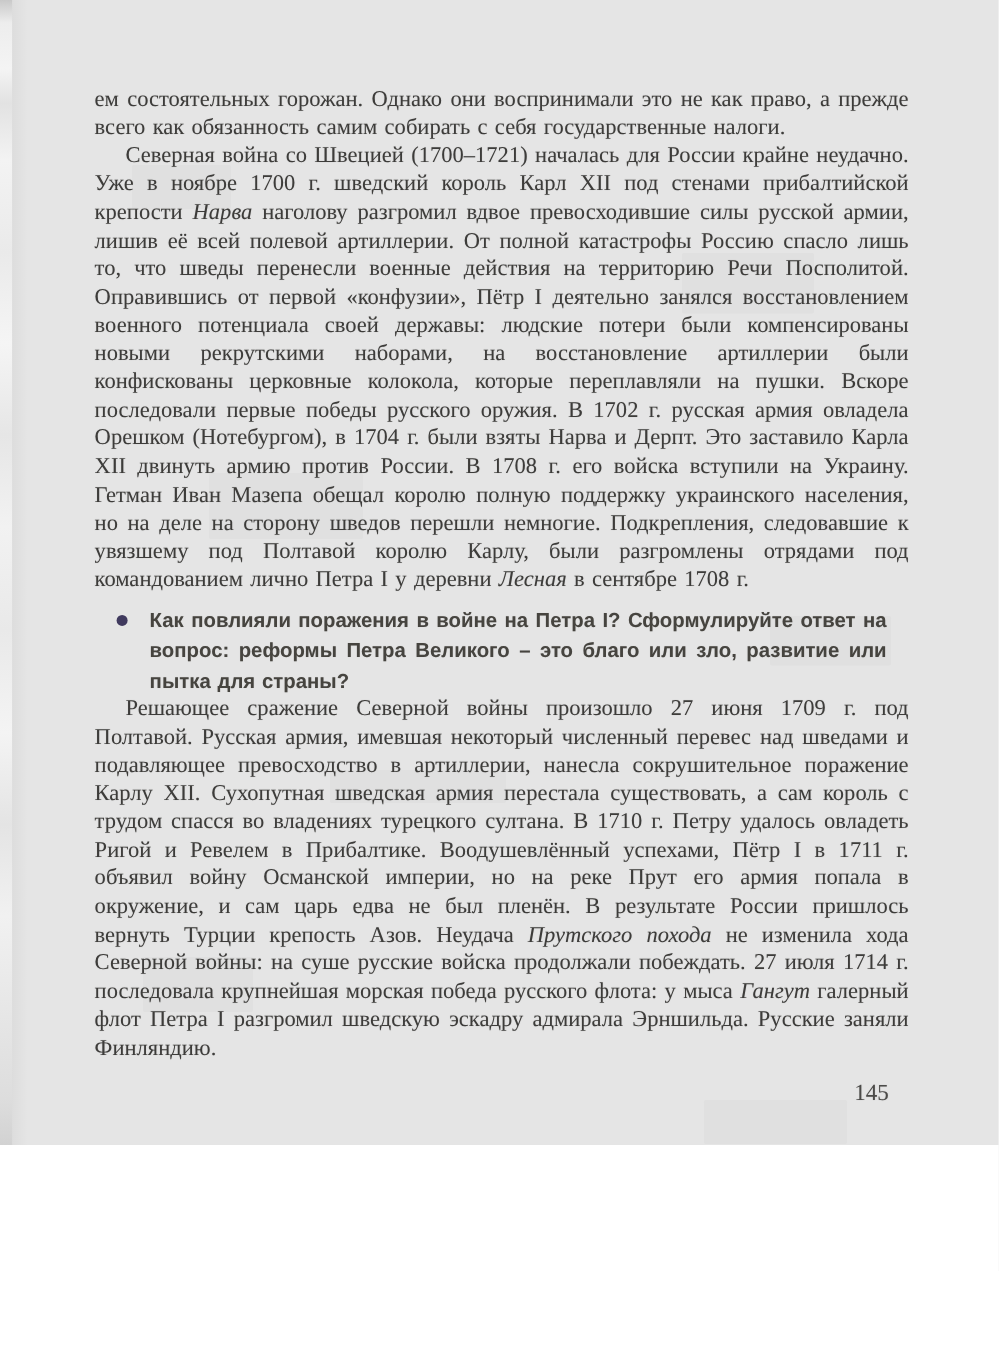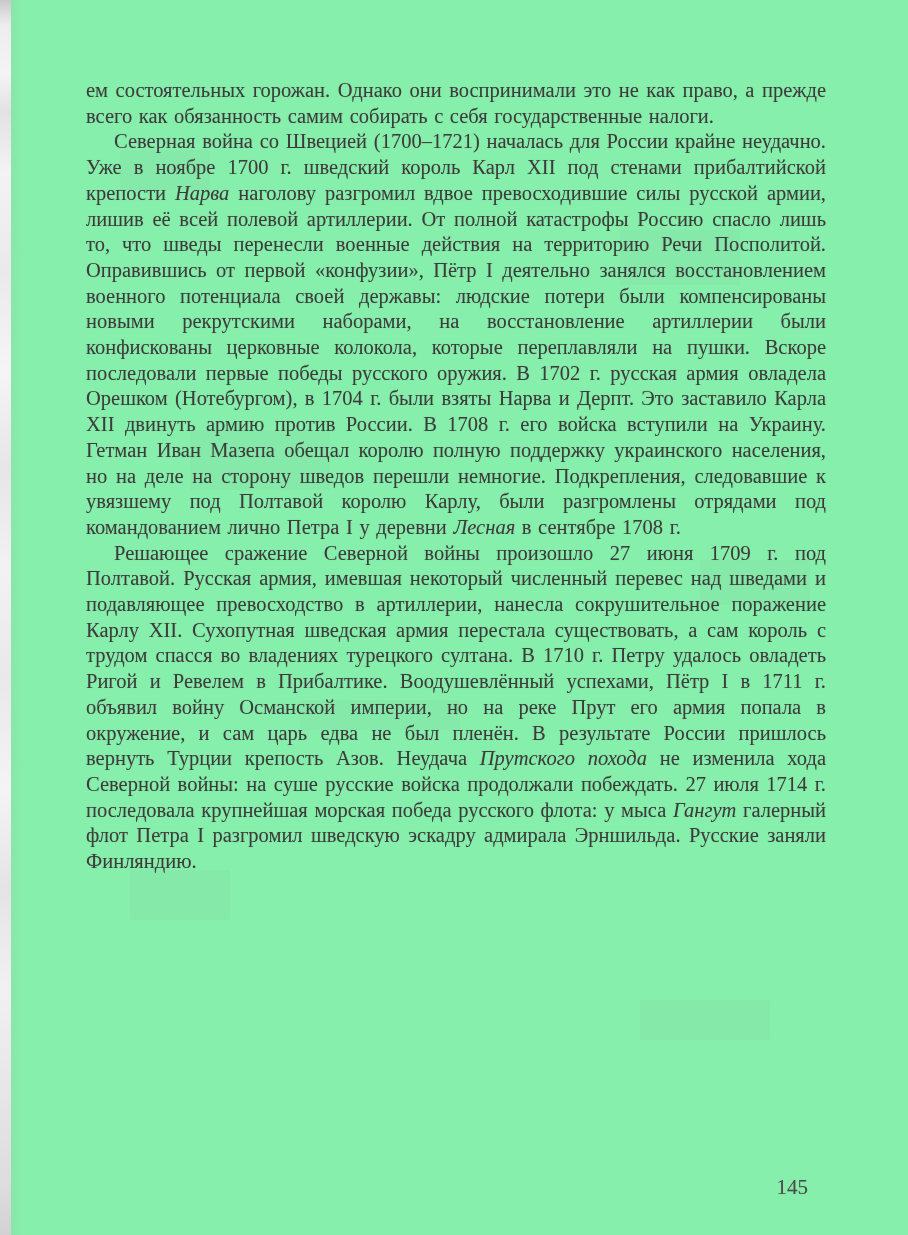--- a/index.html
+++ b/index.html
@@ -3,22 +3,22 @@
 <meta charset="utf-8">
 <style>
   html, body {
     margin: 0;
     padding: 0;
     background: #ffffff;
   }
   .page {
     position: relative;
     width: 908px;
-    height: 1235px;
-    background: #86efac;
+    height: 1041px;
+    background: #e5e5e5;
     overflow: hidden;
     font-family: "Liberation Serif", serif;
   }
   
   .scan-edge {
     position: absolute;
     left: 0; top: 0; bottom: 0;
     width: 11px;
     background: linear-gradient(180deg,
       #c9c9c9 0%, #ededed 2%, #f4f4f4 6%, #e2e2e2 9%, #f3f3f3 14%,
@@ -120,18 +120,22 @@
   <div class="blotch b5"></div>
   <div class="blotch b6"></div>
   <div class="blotch b7"></div>
 
   <div class="content">
     <p class="body"><span>ем состоятельных горожан. Однако они воспринимали это не как право, а прежде всего как обязанность самим собирать с себя государственные налоги.</span></p>
 
     <p class="body indent"><span>Северная война со Швецией (1700–1721) началась для России крайне неудачно. Уже в ноябре 1700 г. шведский король Карл XII под стенами прибалтийской крепости </span><i>Нарва</i><span> наголову разгромил вдвое превосходившие силы русской армии, лишив её всей полевой артиллерии. От полной катастрофы Россию спасло лишь то, что шведы перенесли военные действия на территорию Речи Посполитой. Оправившись от первой «конфузии», Пётр I деятельно занялся восстановлением военного потенциала своей державы: людские потери были компенсированы новыми рекрутскими наборами, на восстановление артиллерии были конфискованы церковные колокола, которые переплавляли на пушки. Вскоре последовали первые победы русского оружия. В 1702 г. русская армия овладела Орешком (Нотебургом), в 1704 г. были взяты Нарва и Дерпт. Это заставило Карла XII двинуть армию против России. В 1708 г. его войска вступили на Украину. Гетман Иван Мазепа обещал королю полную поддержку украинского населения, но на деле на сторону шведов перешли немногие. Подкрепления, следовавшие к увязшему под Полтавой королю Карлу, были разгромлены отрядами под командованием лично Петра I у деревни </span><i>Лесная</i><span> в сентябре 1708 г.</span></p>
 
 
+    <div class="question">
+      <span class="bullet"></span>
+      <p class="q-text">Как повлияли поражения в войне на Петра I? Сформулируйте ответ на вопрос: реформы Петра Великого – это благо или зло, развитие или пытка для страны?</p>
+    </div>
 
     <p class="body indent after-question"><span>Решающее сражение Северной войны произошло 27 июня 1709 г. под Полтавой. Русская армия, имевшая некоторый численный перевес над шведами и подавляющее превосходство в артиллерии, нанесла сокрушительное поражение Карлу XII. Сухопутная шведская армия перестала существовать, а сам король с трудом спасся во владениях турецкого султана. В 1710 г. Петру удалось овладеть Ригой и Ревелем в Прибалтике. Воодушевлённый успехами, Пётр I в 1711 г. объявил войну Османской империи, но на реке Прут его армия попала в окружение, и сам царь едва не был пленён. В результате России пришлось вернуть Турции крепость Азов. Неудача </span><i>Прутского похода</i><span> не изменила хода Северной войны: на суше русские войска продолжали побеждать. 27 июля 1714 г. последовала крупнейшая морская победа русского флота: у мыса </span><i>Гангут</i><span> галерный флот Петра I разгромил шведскую эскадру адмирала Эрншильда. Русские заняли Финляндию.</span></p>
   </div>
 
   <div class="page-number">145</div>
 </div>
 
 </body></html>

